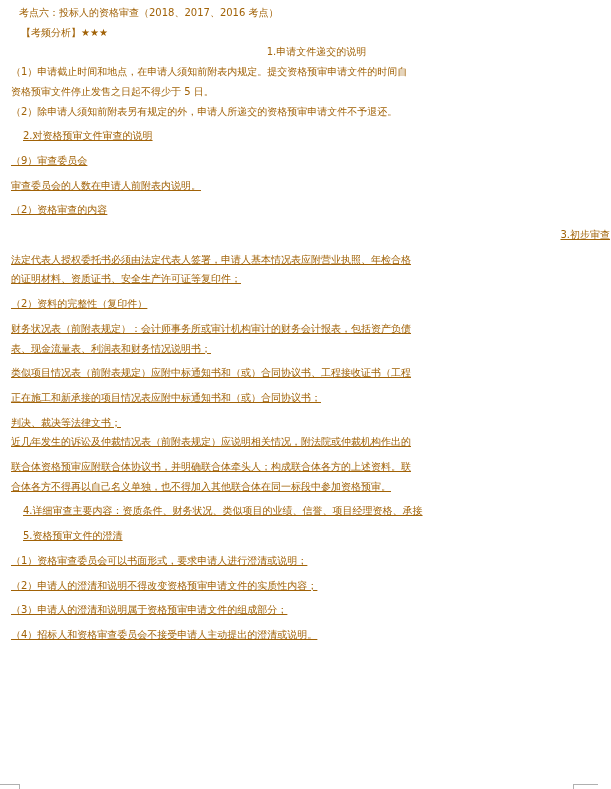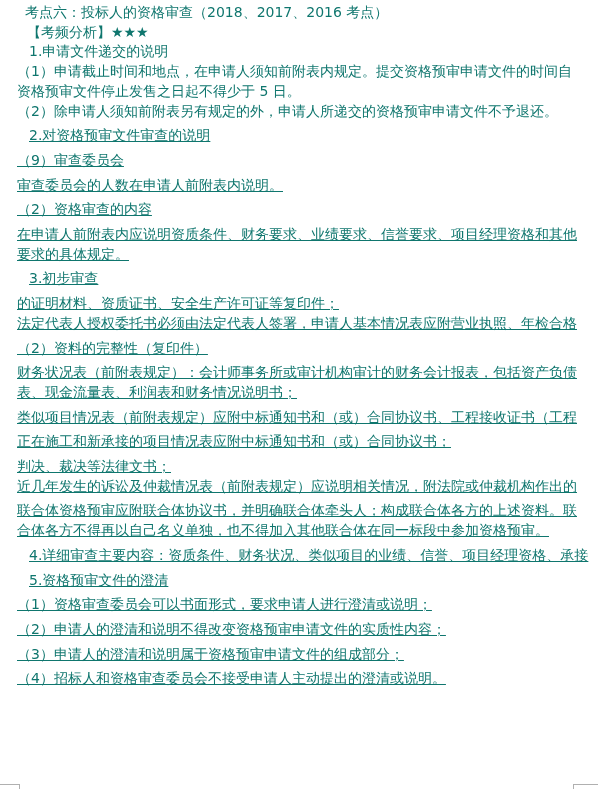--- a/index.html
+++ b/index.html
@@ -6,26 +6,26 @@
   .page {
     position: relative;
     width: 611px;
     height: 789px;
     background: #ffffff;
     overflow: hidden;
     font-family: "DejaVu Sans", sans-serif;
   }
   .doc-body {
     position: absolute;
-    left: 17px;
+    left: 11px;
     top: 3px;
     right: 1px;
-    font-size: 14px;
+    font-size: 10px;
     line-height: 19.7px;
-    color: #0f766e;
+    color: #a16207;
   }
   p.para { margin: 0; padding: 0; }
   p.para.spaced { margin-top: 5px; text-decoration: underline; }
   .line { display: block; white-space: nowrap; }
   
   .frag { position: absolute; background: #b0b0b0; }
   .frag-left-h  { left: 0px;   top: 784px; width: 20px; height: 1px; }
   .frag-left-v  { left: 19px;  top: 784px; width: 1px;  height: 5px; }
   .frag-right-h { left: 573px; top: 784px; width: 25px; height: 1px; }
   .frag-right-v { left: 573px; top: 784px; width: 1px;  height: 5px; }
@@ -35,51 +35,47 @@
 
 <div class="page">
   <div class="doc-body">
       <p class="para heading">
         <span class="line" style="padding-left: 8px;">考点六：投标人的资格审查（2018、2017、2016 考点）</span>
       </p>
       <p class="para frequency">
         <span class="line" style="padding-left: 10px;">【考频分析】★★★</span>
       </p>
       <p class="para numbered">
-        <span class="line" style="padding-left: 12px;">1.申请文件递交的说明</span>
+        <span class="line" style="padding-left: 12px; text-align: center;">1.申请文件递交的说明</span>
       </p>
       <p class="para subitem">
         <span class="line">（1）申请截止时间和地点，在申请人须知前附表内规定。提交资格预审申请文件的时间自</span>
         <span class="line">资格预审文件停止发售之日起不得少于 5 日。</span>
       </p>
       <p class="para subitem">
         <span class="line">（2）除申请人须知前附表另有规定的外，申请人所递交的资格预审申请文件不予退还。</span>
       </p>
       <p class="para numbered spaced">
         <span class="line" style="padding-left: 12px;">2.对资格预审文件审查的说明</span>
       </p>
       <p class="para subitem spaced">
         <span class="line">（9）审查委员会</span>
       </p>
       <p class="para body spaced">
         <span class="line">审查委员会的人数在申请人前附表内说明。</span>
       </p>
       <p class="para subitem spaced">
         <span class="line">（2）资格审查的内容</span>
       </p>
-      <p class="para body spaced">
-        <span class="line">在申请人前附表内应说明资质条件、财务要求、业绩要求、信誉要求、项目经理资格和其他</span>
-        <span class="line">要求的具体规定。</span>
-      </p>
       <p class="para numbered spaced">
-        <span class="line" style="padding-left: 12px;">3.初步审查</span>
+        <span class="line" style="padding-left: 12px; text-align: right;">3.初步审查</span>
       </p>
       <p class="para body spaced">
+        <span class="line">法定代表人授权委托书必须由法定代表人签署，申请人基本情况表应附营业执照、年检合格</span>
         <span class="line">的证明材料、资质证书、安全生产许可证等复印件；</span>
-        <span class="line">法定代表人授权委托书必须由法定代表人签署，申请人基本情况表应附营业执照、年检合格</span>
       </p>
       <p class="para subitem spaced">
         <span class="line">（2）资料的完整性（复印件）</span>
       </p>
       <p class="para body spaced">
         <span class="line">财务状况表（前附表规定）：会计师事务所或审计机构审计的财务会计报表，包括资产负债</span>
         <span class="line">表、现金流量表、利润表和财务情况说明书；</span>
       </p>
       <p class="para body spaced">
         <span class="line">类似项目情况表（前附表规定）应附中标通知书和（或）合同协议书、工程接收证书（工程</span>

